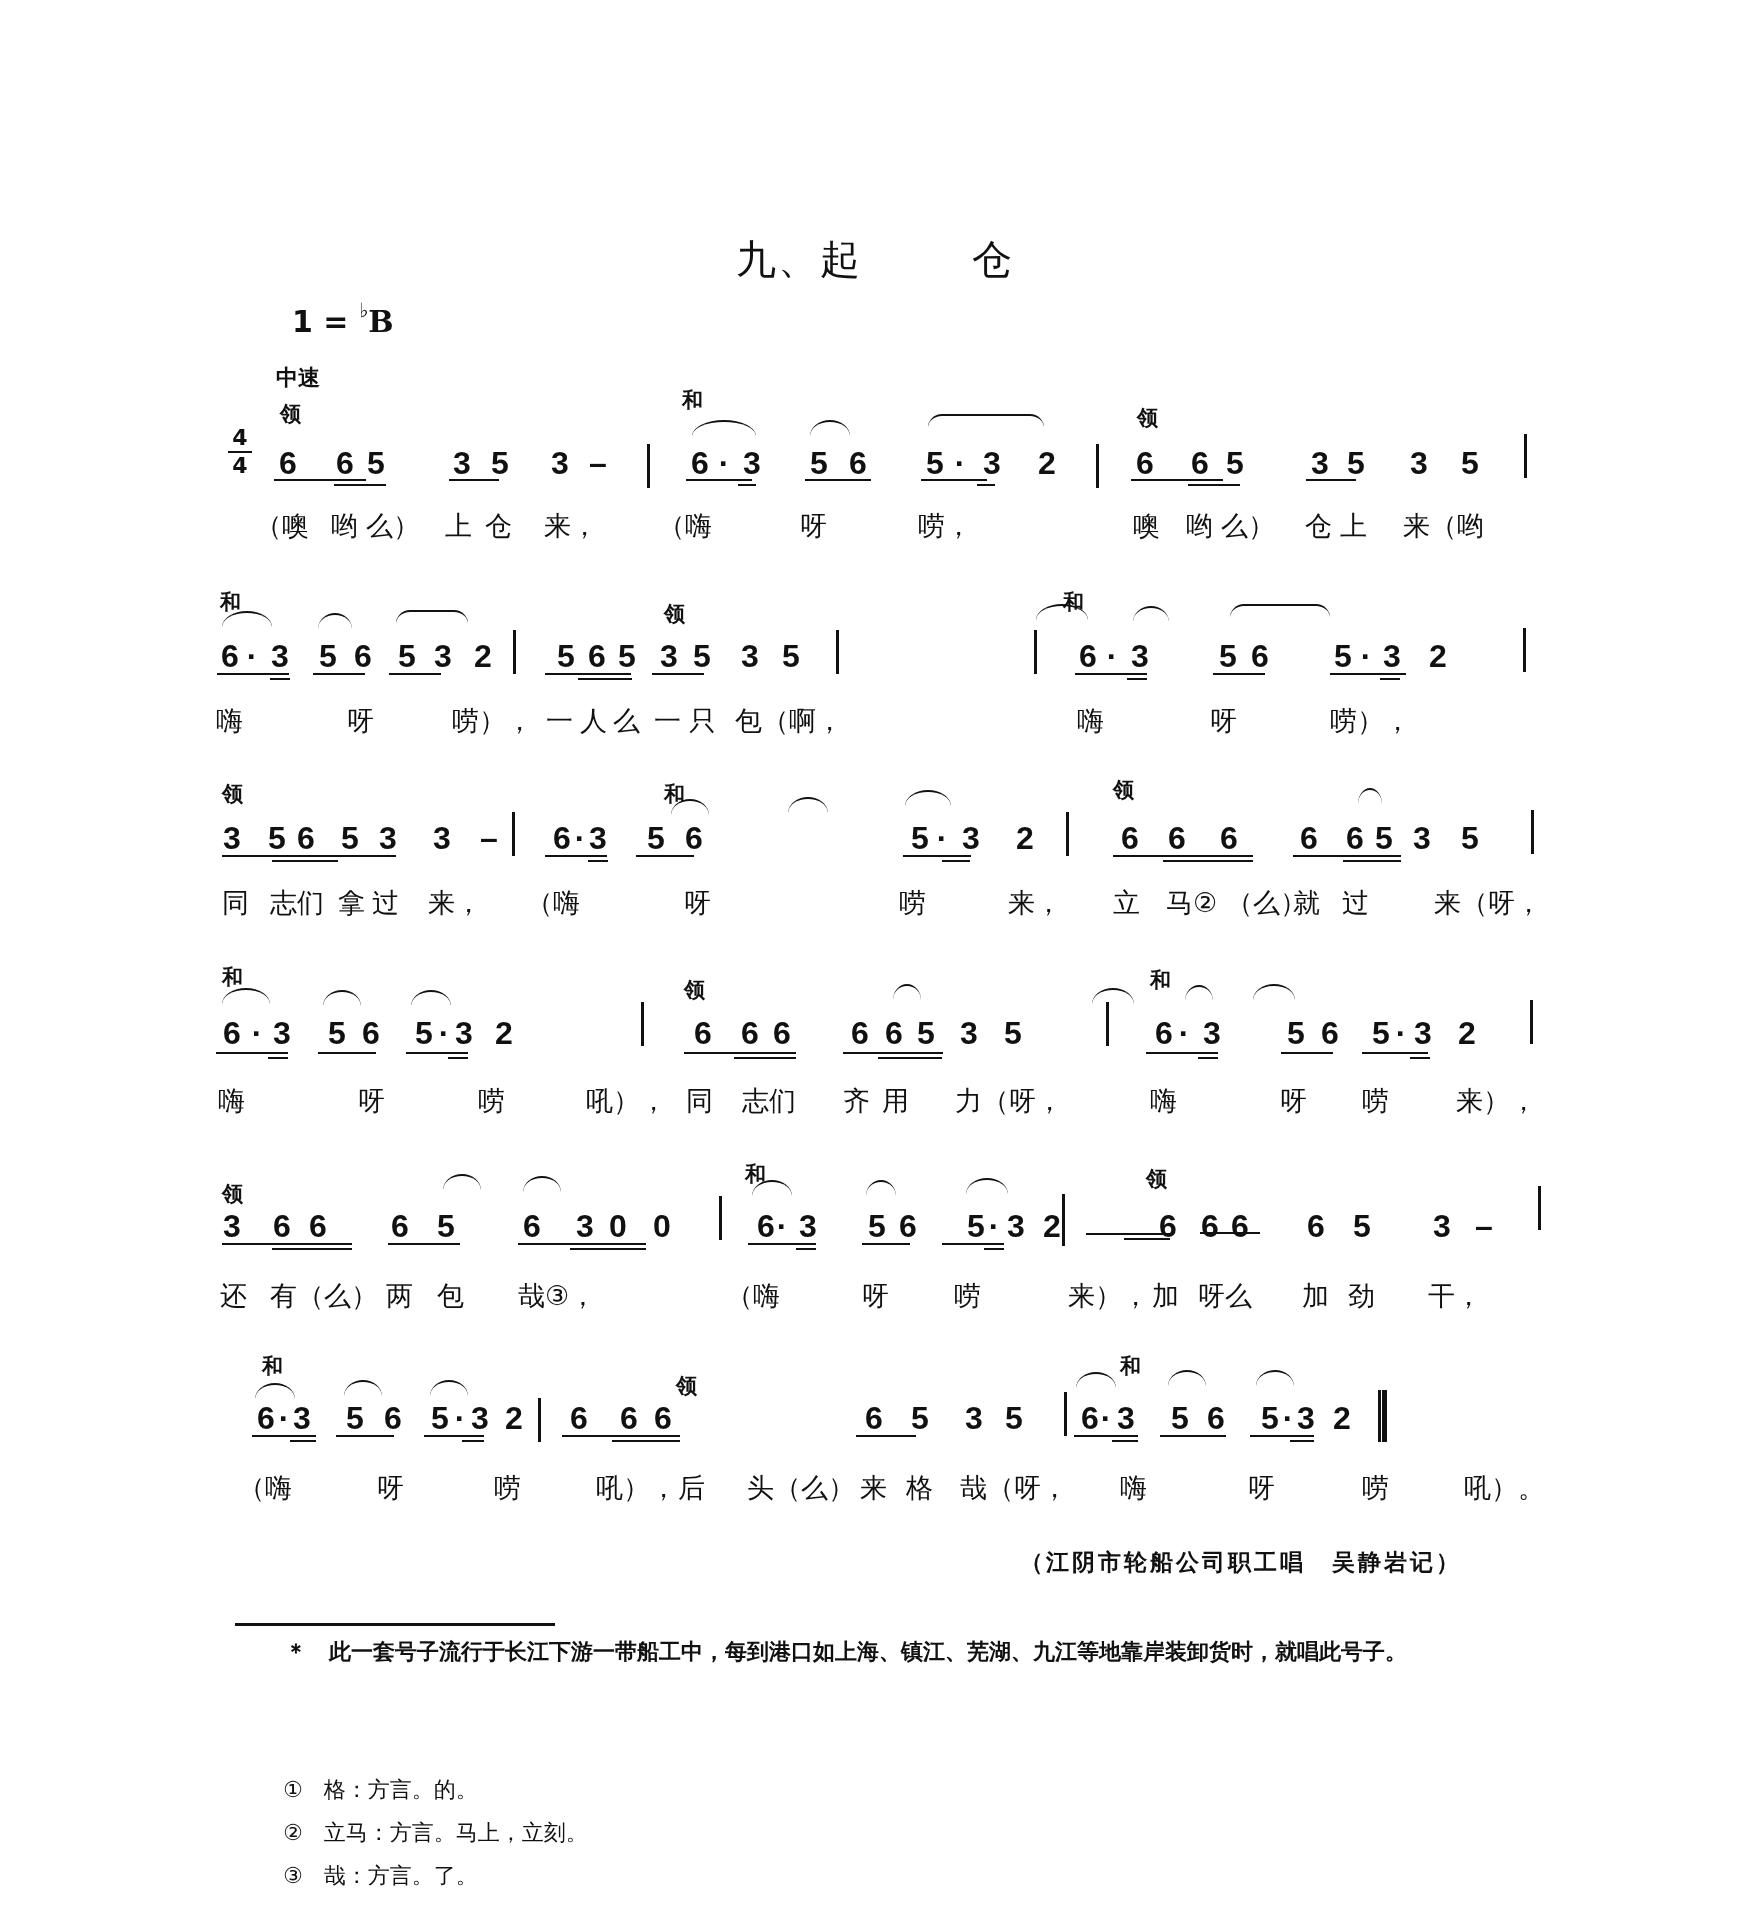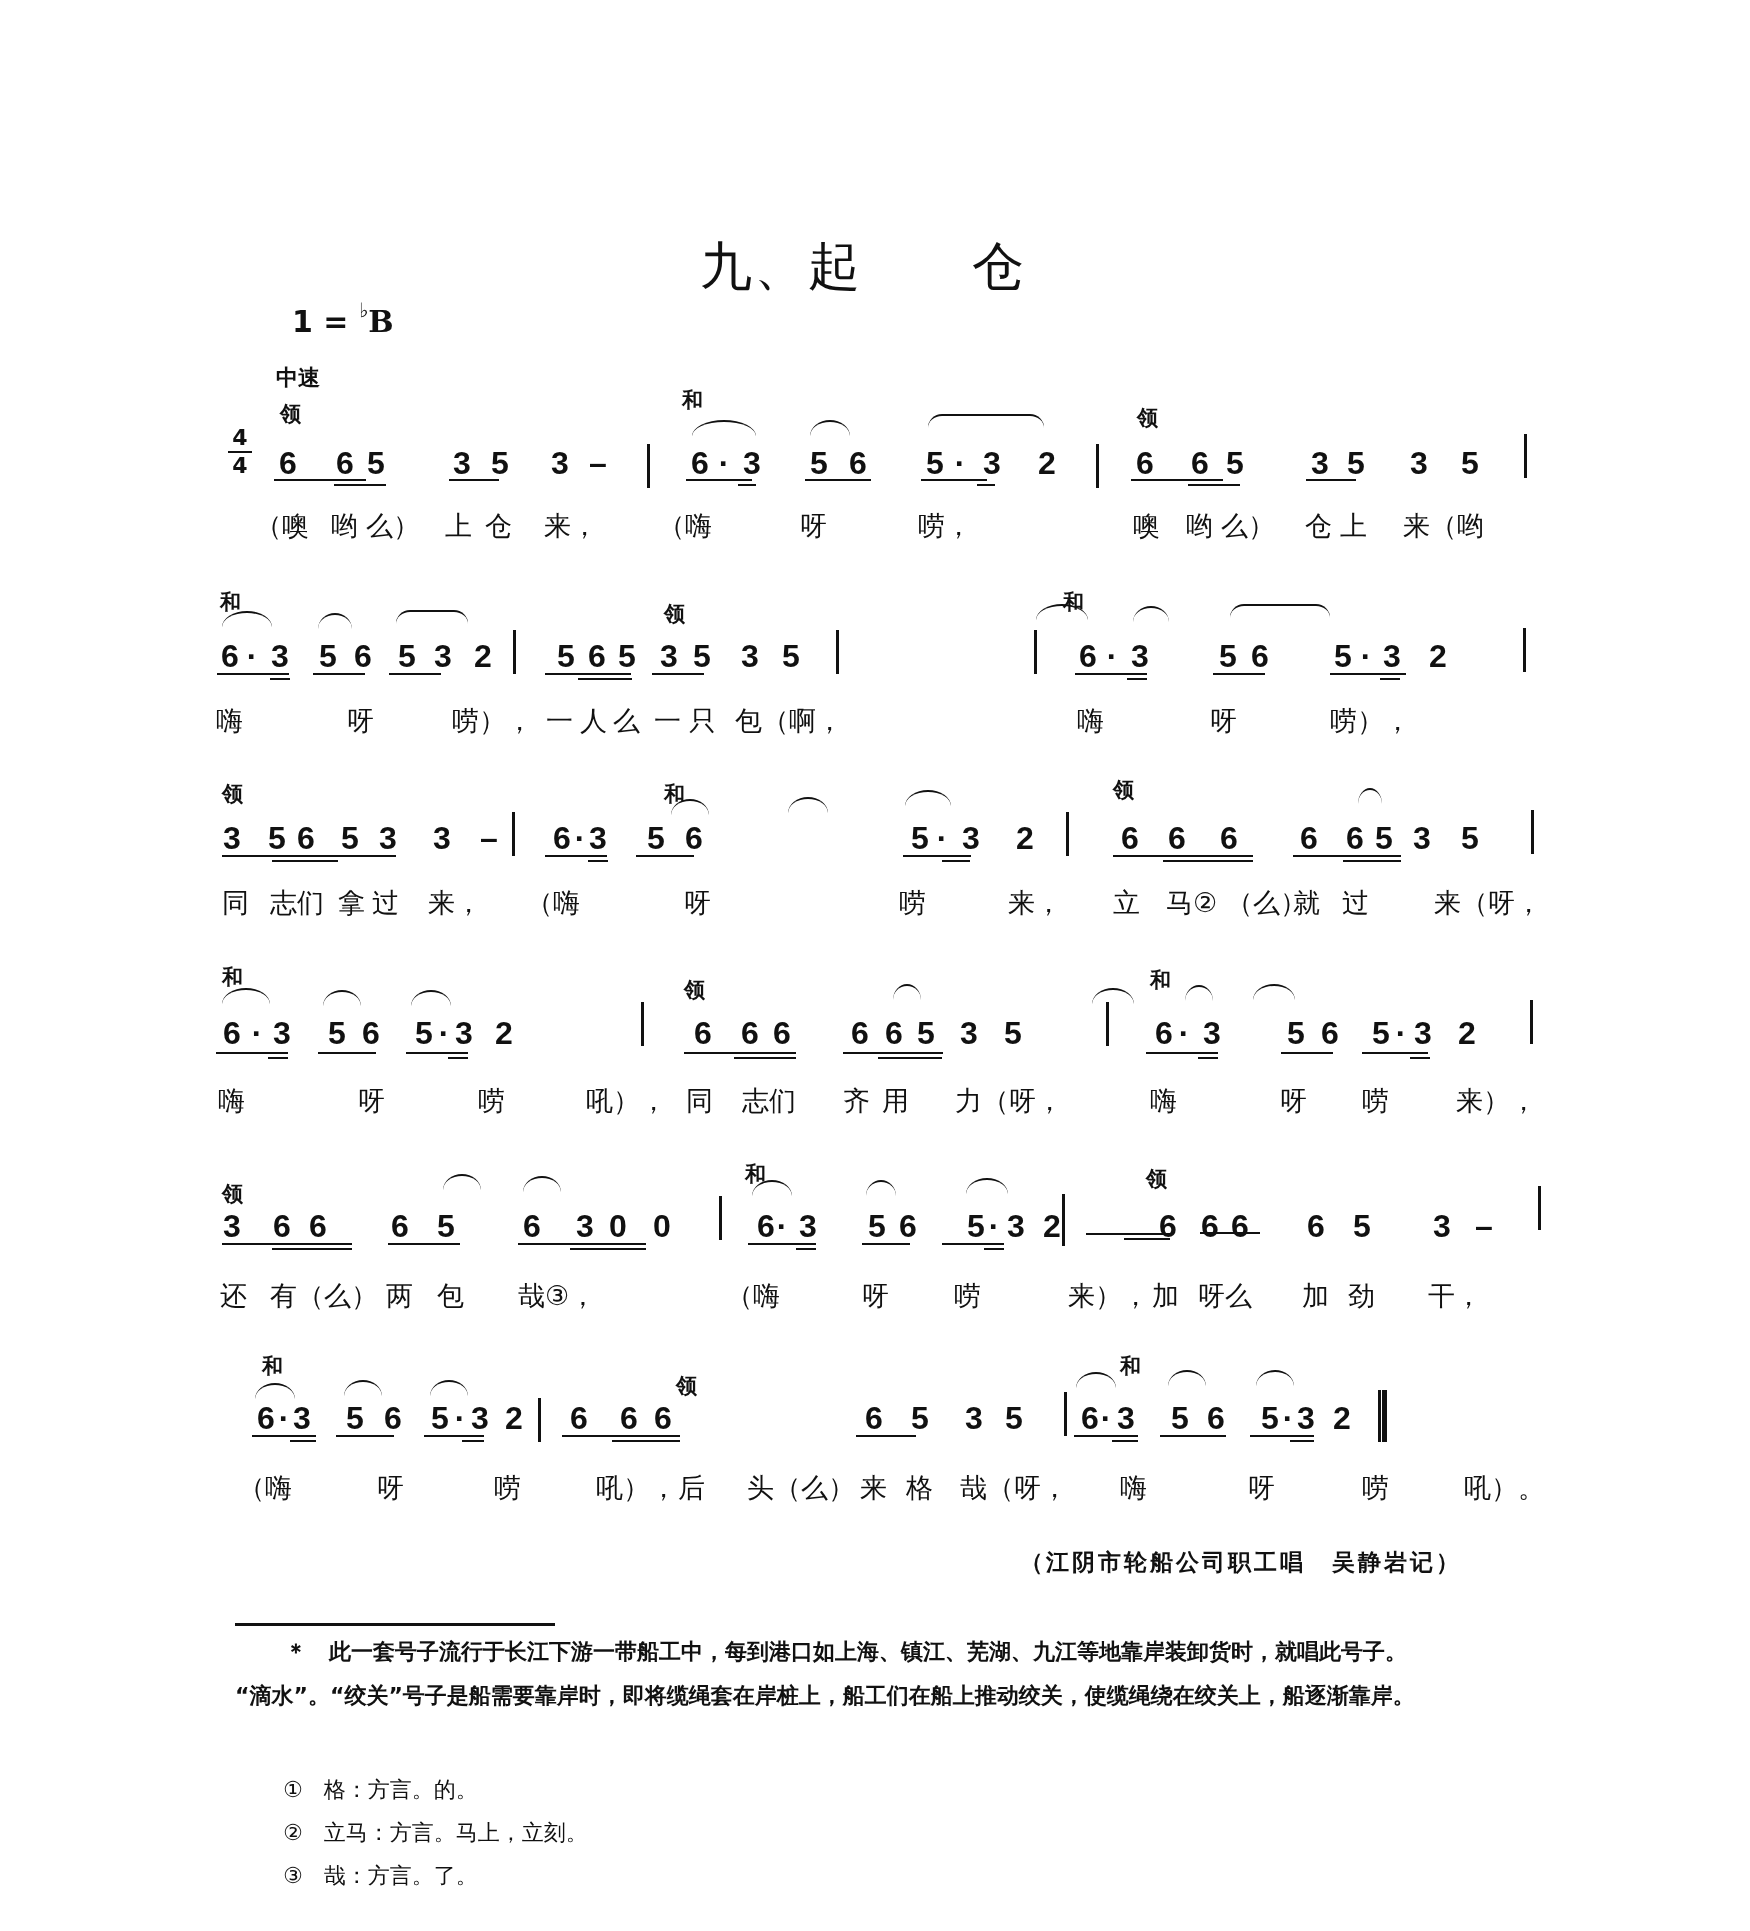--- a/index.html
+++ b/index.html
@@ -1,19 +1,19 @@
 <!DOCTYPE html>
 <html><head>
 <meta charset="utf-8">
 <style>
   html, body { margin: 0; padding: 0; background: #ffffff; }
   body { width: 1750px; height: 1931px; position: relative; overflow: hidden;
          font-family: "DejaVu Sans", sans-serif; color: #111; }
   .abs { position: absolute; }
-  .title { left: 700px; top: 232px; font-family: "DejaVu Serif", serif; font-size: 52px; letter-spacing: 2px; }
+  .title { left: 736px; top: 232px; font-family: "DejaVu Serif", serif; font-size: 40px; letter-spacing: 2px; }
   .title .gap { display: inline-block; width: 110px; }
   .key { left: 292px; top: 302px; font-size: 30px; font-weight: bold; font-family: "DejaVu Sans", sans-serif; }
   .key sup { font-size: 20px; font-weight: normal; position: relative; top: -4px; }
   .key .letter { font-family: "DejaVu Serif", serif; }
   .tempo { left: 276px; top: 363px; font-size: 22px; font-weight: bold; }
   .timesig { left: 228px; top: 426px; width: 24px; text-align: center; font-weight: bold; font-size: 22px; line-height: 24px; }
   .timesig .bar { border-top: 2px solid #111; margin: 1px 0; }
   .role { font-size: 21px; font-weight: bold; }
   .note { font-size: 32px; font-weight: bold; font-family: "Liberation Sans", sans-serif; width: 28px; text-align: center; }
   .lyric { font-size: 27px; font-family: "DejaVu Sans", sans-serif; }
@@ -461,21 +461,20 @@
   <div class="abs lyric" style="left:1248px;top:1470px">呀</div>
   <div class="abs lyric" style="left:1362px;top:1470px">唠</div>
   <div class="abs lyric" style="left:1464px;top:1470px">吼）。</div>
 </div>
 
 <div class="abs credit">（江阴市轮船公司职工唱　吴静岩记）</div>
 
 <div class="abs rule"></div>
 <div class="abs fn fn-main">
   <p class="indent">＊　此一套号子流行于长江下游一带船工中，每到港口如上海、镇江、芜湖、九江等地靠岸装卸货时，就唱此号子。</p>
-  <p>“滴水”。“绞关”号子是船需要靠岸时，即将缆绳套在岸桩上，船工们在船上推动绞关，使缆绳绕在绞关上，船逐渐靠岸。</p>
 </div>
 <div class="abs fnote" style="top:1775px">
   <span>①</span>&nbsp;&nbsp;&nbsp;<span>格：方言。的。</span>
 </div>
 <div class="abs fnote" style="top:1818px">
   <span>②</span>&nbsp;&nbsp;&nbsp;<span>立马：方言。马上，立刻。</span>
 </div>
 <div class="abs fnote" style="top:1861px">
   <span>③</span>&nbsp;&nbsp;&nbsp;<span>哉：方言。了。</span>
 </div>

